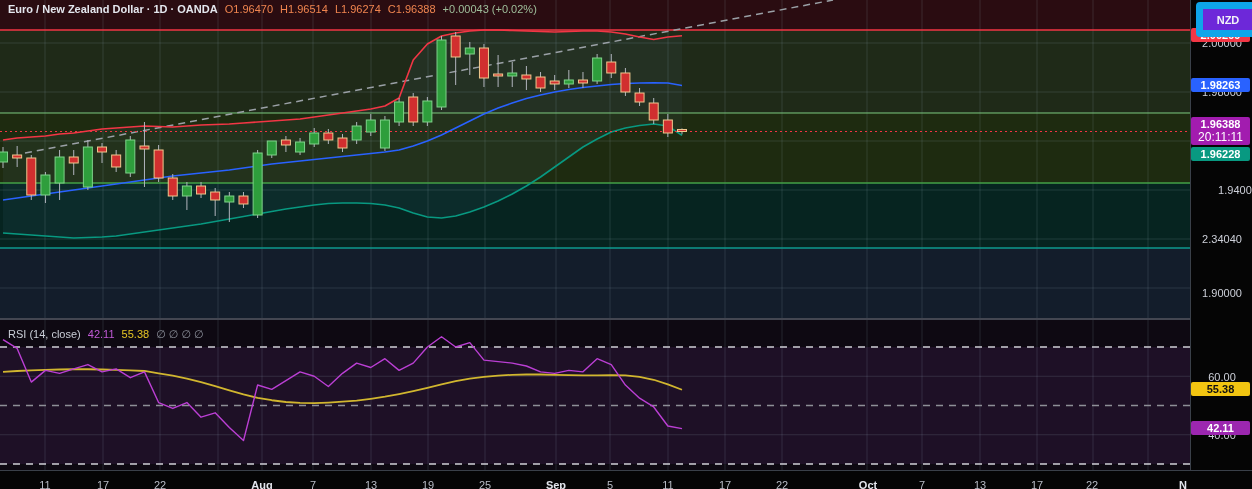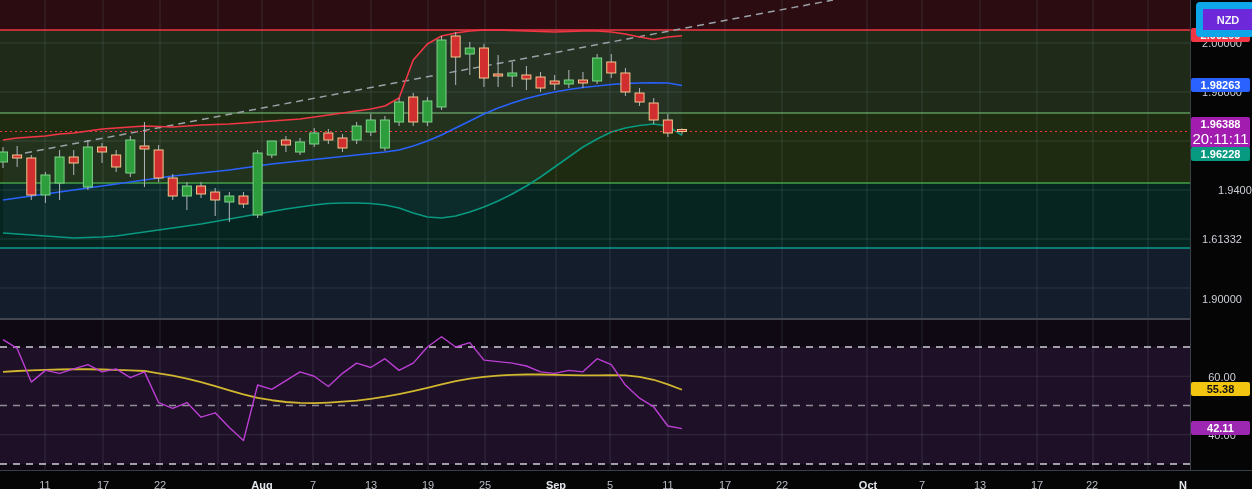--- a/index.html
+++ b/index.html
@@ -20,21 +20,21 @@
   .t-blue{color:#3d7bff;}
   .t-red{color:#f23645;}
   .t-teal{color:#1fae9a;}
   .t-purple{color:#c05ad6;}
   .t-yellow{color:#e6c524;}
   .t-gray{color:#8b8f99;}
   .axis-label{position:absolute;left:1196px;width:52px;color:#cdd0d9;font-size:11px;
               text-align:center;z-index:2;}
   .badge{position:absolute;left:1191px;width:59px;color:#fff;font-size:11px;font-weight:bold;
          text-align:center;border-radius:2px;padding:1px 0;z-index:4;}
-  .badge .sub{font-weight:normal;font-size:15px;}
+  .badge .sub{font-weight:normal;font-size:12px;}
   .time-label{position:absolute;top:479px;color:#b8bcc6;font-size:11px;transform:translateX(-50%);
               white-space:nowrap;}
   .time-label.month{color:#e2e5ec;font-weight:bold;}
   #nzd-btn{position:absolute;left:1196px;top:2px;width:50px;height:21px;background:#6d28d9;
            border:7px solid #0ea5e9;border-radius:4px;color:#f2f3f7;font-size:11px;font-weight:bold;
            display:flex;align-items:center;justify-content:center;z-index:6;cursor:pointer;}
   #bottom-axis{position:absolute;left:0;top:470px;width:1252px;height:19px;background:#050505;}
   #right-axis{position:absolute;left:1190px;top:0;width:62px;height:470px;background:#050505;}
 </style>
 </head>
@@ -214,32 +214,46 @@
       <polyline points="3,51.8625 17.1458,50.98500000000001 31.2916,50.4 45.4374,49.81499999999999 59.5832,49.52250000000001 73.729,49.230000000000004 87.8748,49.230000000000004 102.0206,49.52250000000001 116.1664,49.81499999999999 130.3122,50.4 144.458,50.98500000000001 158.6038,53.325 172.7496,55.66499999999999 186.8954,58.58999999999999 201.0412,62.099999999999994 215.18699999999998,66.195 229.3328,70.28999999999999 243.4786,74.385 257.6244,77.895 271.7702,80.23500000000001 285.916,81.98999999999998 300.0618,82.8675 314.2076,83.16 328.35339999999997,82.57499999999999 342.4992,81.6975 356.645,80.52749999999999 370.7908,78.77250000000001 384.9366,76.725 399.0824,74.0925 413.22819999999996,71.1675 427.37399999999997,67.94999999999999 441.5198,64.44 455.6656,61.222500000000004 469.8114,58.58999999999999 483.9572,56.83500000000001 498.103,55.66499999999999 512.2488,54.787499999999994 526.3946,54.49499999999999 540.5404,54.49499999999999 554.6862,54.787499999999994 568.832,55.08 582.9778,55.3725 597.1236,55.3725 611.2694,55.08 625.4152,55.3725 639.5609999999999,56.83500000000001 653.7067999999999,59.760000000000005 667.8525999999999,64.44 681.9984,69.7635" fill="none" stroke="#d1b62f" stroke-width="1.8" stroke-linejoin="round"></polyline>
       <polyline points="3,19.6875 17.1458,28.4625 31.2916,62.099999999999994 45.4374,50.4 59.5832,53.325 73.729,48.9375 87.8748,44.55 102.0206,51.8625 116.1664,48.9375 130.3122,57.7125 144.458,51.8625 158.6038,82.57499999999999 172.7496,88.425 186.8954,82.57499999999999 201.0412,97.19999999999999 215.18699999999998,92.8125 229.3328,107.4375 243.4786,120.6 257.6244,65.025 271.7702,69.4125 285.916,60.637499999999996 300.0618,51.8625 314.2076,56.25 328.35339999999997,66.4875 342.4992,53.325 356.645,43.0875 370.7908,47.474999999999994 384.9366,38.7 399.0824,50.4 413.22819999999996,43.0875 427.37399999999997,27 441.5198,16.762500000000003 455.6656,27 469.8114,22.6125 483.9572,40.1625 498.103,41.625 512.2488,43.0875 526.3946,46.0125 540.5404,51.8625 554.6862,53.325 568.832,50.4 582.9778,51.8625 597.1236,38.7 611.2694,44.55 625.4152,65.025 639.5609999999999,78.1875 653.7067999999999,86.9625 667.8525999999999,105.975 681.9984,108.57825" fill="none" stroke="#bb3fd4" stroke-width="1.4" stroke-linejoin="round"></polyline>
     </svg>
 
   <div class="sep-h" style="top:318px;height:2px;"></div>
   <div id="right-axis"></div>
   <div class="sep-v" style="left:1190px;"></div>
   <div id="bottom-axis"></div>
   <div class="sep-h" style="top:470px;height:1px;background:#3a4049;"></div>
 
-
-
+  <div class="legend" style="left:8px;top:3px;">
+    <span class="t-title">Euro / New Zealand Dollar · 1D · OANDA</span>
+    <span class="t-ohlc">O1.96470</span>
+    <span class="t-ohlc">H1.96514</span>
+    <span class="t-ohlc">L1.96274</span>
+    <span class="t-ohlc">C1.96388</span>
+    <span class="t-chg">+0.00043 (+0.02%)</span>
+  </div>
+
+
+  <div class="legend" style="left:8px;top:328px;">
+    <span class="t-dim">RSI (14, close)</span>
+    <span class="t-purple">42.11</span>
+    <span class="t-yellow">55.38</span>
+    <span class="t-gray">∅ ∅ ∅ ∅</span>
+  </div>
 
   <div id="nzd-btn">NZD</div>
 
   <div id="dyn">
       <div class="axis-label" style="top:37px;z-index:1;">2.00000</div>
       <div class="axis-label" style="top:86.00000000000004px;z-index:1;">1.98000</div>
       <div class="axis-label" style="top:135.00000000000009px;z-index:1;">1.96000</div>
       <div class="axis-label" style="top:184.00000000000014px;z-index:1;margin-left:16px;">1.94000</div>
-      <div class="axis-label" style="top:233.00000000000017px;z-index:1;">1.61332</div>
-      <div class="axis-label" style="top:293px;z-index:1;">1.90000</div>
+      <div class="axis-label" style="top:233.00000000000017px;z-index:1;">2.34040</div>
+      <div class="axis-label" style="top:287px;z-index:1;">1.90000</div>
       <div class="axis-label" style="top:371px;z-index:1;">60.00</div>
       <div class="axis-label" style="top:428.75px;z-index:1;">40.00</div>
       <div class="badge" style="top:28.17449999999988px;background:#f23645;color:#ffffff;">2.00299</div>
       <div class="badge" style="top:78.05650000000026px;background:#2962ff;color:#ffffff;">1.98263</div>
       <div class="badge" style="top:117.49399999999983px;background:#a21caf;color:#ffffff;">1.96388<div class="sub">20:11:11</div></div>
       <div class="badge" style="top:147.49399999999983px;background:#089981;color:#ffffff;">1.96228</div>
       <div class="badge" style="top:382.2635px;background:#f2c511;color:#111111;">55.38</div>
       <div class="badge" style="top:421.07825px;background:#9c27b0;color:#ffffff;">42.11</div>
       <div class="time-label" style="left:45px;">11</div>
       <div class="time-label" style="left:103px;">17</div>

